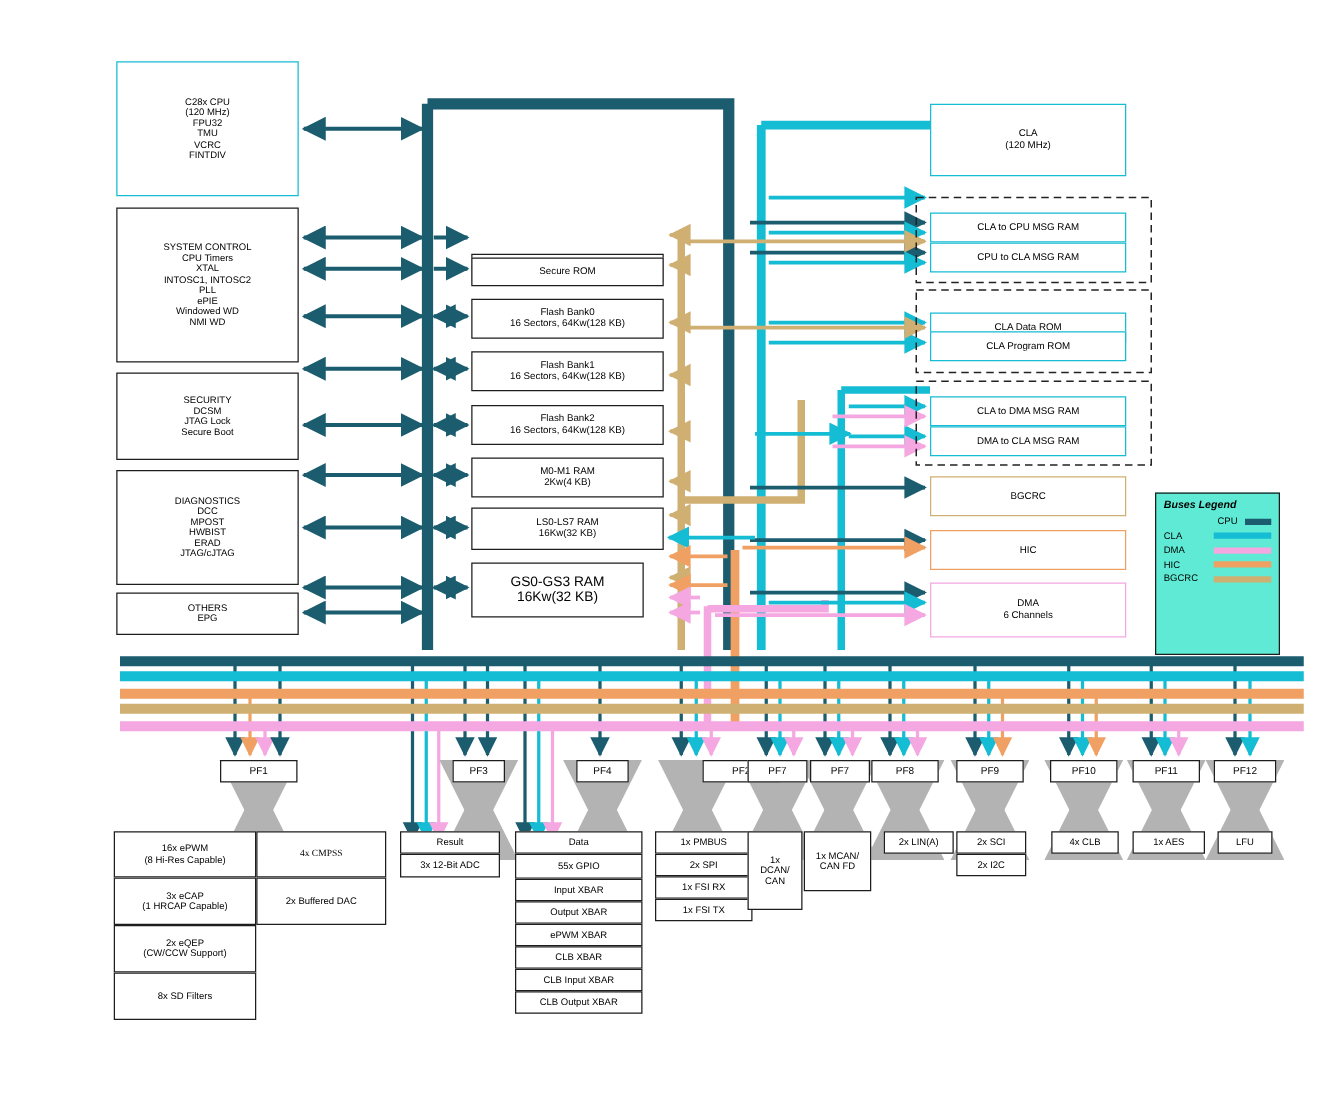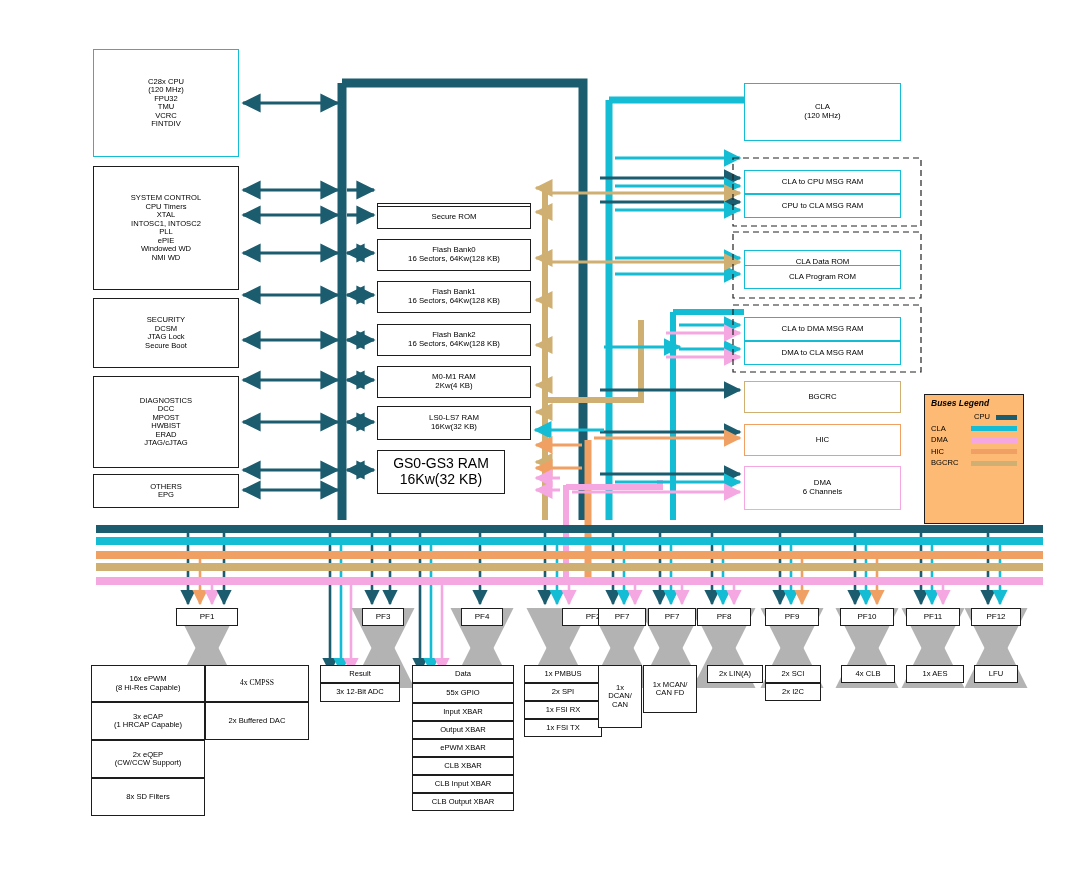--- a/index.html
+++ b/index.html
@@ -279,21 +279,21 @@
 16 Sectors, 64Kw(128 KB)</span>
       </div>
       <div class="bx bdr-blk" style="left: 377px; top: 366px; width: 154px; height: 32px; font-size: 7.8px;">
         <span class="lbl">M0-M1 RAM
 2Kw(4 KB)</span>
       </div>
       <div class="bx bdr-blk" style="left: 377px; top: 406px; width: 154px; height: 34px; font-size: 7.8px;">
         <span class="lbl">LS0-LS7 RAM
 16Kw(32 KB)</span>
       </div>
-      <div class="bx bdr-blk" style="left: 377px; top: 450px; width: 128px; height: 44px; font-size: 14px;">
+      <div class="bx bdr-blk" style="left: 377px; top: 450px; width: 138px; height: 44px; font-size: 11px;">
         <span class="lbl">GS0-GS3 RAM
 16Kw(32 KB)</span>
       </div>
     </div>
   <div id="right-col">
       <div class="bx bdr-cla" style="left: 744px; top: 83px; width: 157px; height: 58px; font-size: 7.8px;">
         <span class="lbl">CLA
 (120 MHz)</span>
       </div>
       <div class="bx bdr-cla" style="left: 744px; top: 170px; width: 157px; height: 24px; font-size: 7.8px;">
@@ -446,21 +446,21 @@
         <span class="lbl">4x CLB</span>
       </div>
       <div class="bx bdr-blk" style="left: 906px; top: 665px; width: 58px; height: 18px; font-size: 7.6px;">
         <span class="lbl">1x AES</span>
       </div>
       <div class="bx bdr-blk" style="left: 974px; top: 665px; width: 44px; height: 18px; font-size: 7.6px;">
         <span class="lbl">LFU</span>
       </div>
     </div>
 
-  <div class="bx bdr-blk" id="legend-box" style="left:924px;top:394px;width:100px;height:130px;display:block;background:#fdba74;">
+  <div class="bx bdr-blk" id="legend-box" style="left:924px;top:394px;width:100px;height:130px;display:block;background:#5eead4;">
     <div style="font-size:8.5px;font-weight:bold;font-style:italic;padding:4px 0 3px 6px;text-align:left;">Buses Legend</div>
     <div id="legend-items">
         <div style="display: flex; align-items: center; gap: 6px; padding: 1.5px 6px; margin-left: 43px;">
           <span style="font-size: 7.6px; width: 36px; text-align: left;">CPU</span>
           <span style="display: inline-block; width: 48px; height: 5px; background: rgb(27, 92, 110);"></span>
         </div>
         <div style="display: flex; align-items: center; gap: 6px; padding: 1.5px 6px;">
           <span style="font-size: 7.6px; width: 36px; text-align: left;">CLA</span>
           <span style="display: inline-block; width: 48px; height: 5px; background: rgb(20, 188, 212);"></span>
         </div>

